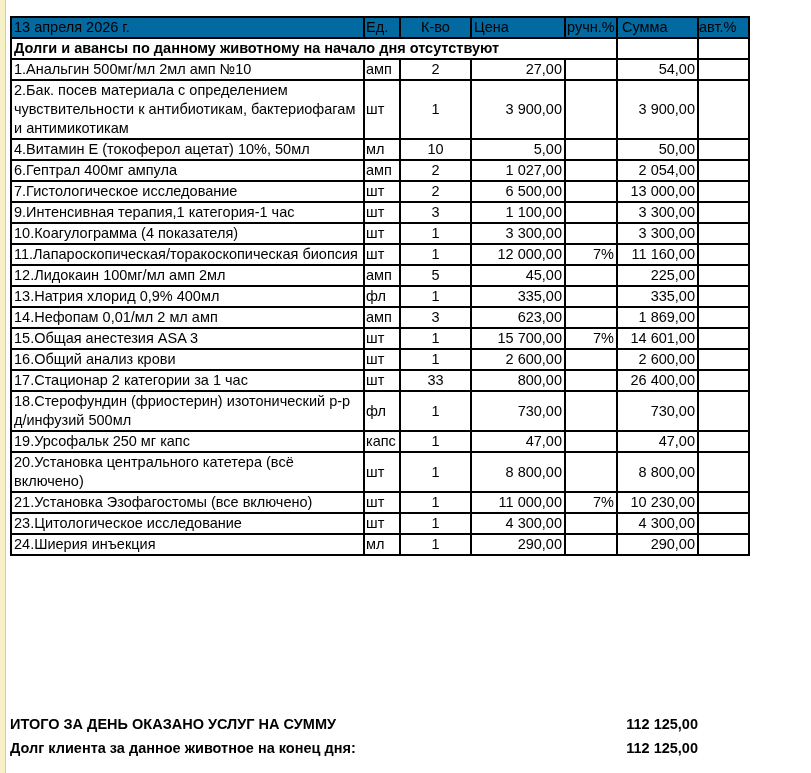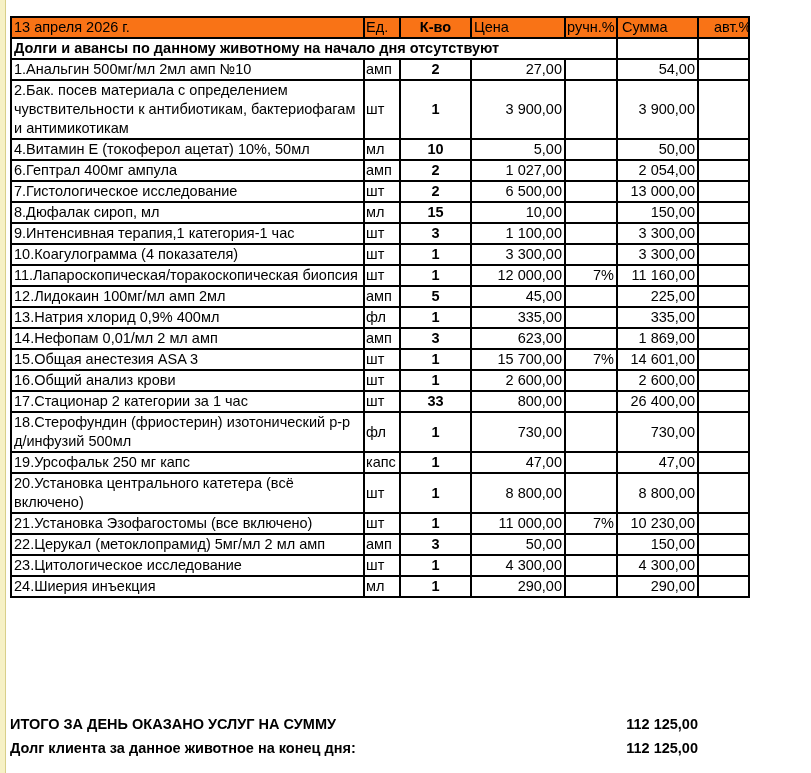--- a/index.html
+++ b/index.html
@@ -4,24 +4,24 @@
 <style>
   html, body { margin:0; padding:0; background:#ffffff; }
   body { width:811px; height:773px; position:relative; overflow:hidden;
          font-family:"Liberation Sans", sans-serif; color:#000; }
   .left-strip { position:absolute; left:0; top:0; width:5px; height:773px;
                 background:#f6f1c6; border-right:1px solid #d8cf8a; }
   table.inv { position:absolute; left:10px; top:16px; border-collapse:collapse;
               table-layout:fixed; width:738px; font-size:14.5px; }
   table.inv td { border:2px solid #000; padding:0 2px; line-height:19px;
                  vertical-align:middle; overflow:hidden; }
-  table.inv tr.hdr td { background:#f97316; height:17px; }
+  table.inv tr.hdr td { background:#0369a1; height:17px; }
   table.inv tr.sec td { font-weight:bold; height:17px; }
   table.inv tr.r td { height:17px; }
-  .c { text-align:center;font-weight:bold; }
+  .c { text-align:center; }
   .rt { text-align:right; }
   .unit { padding-left:1px !important; }
   .totals { position:absolute; left:10px; width:700px; font-weight:bold;
             font-size:14.5px; }
   .totals .lbl { position:absolute; left:0; }
   .totals .val { position:absolute; right:12px; }
 </style>
 </head>
 <body>
 
@@ -38,21 +38,21 @@
     <col style="width:51px">
   </colgroup>
   <tbody id="tbody">
     <tr class="hdr">
       <td>13 апреля 2026 г.</td>
       <td class="unit">Ед.</td>
       <td class="c">К-во</td>
       <td>Цена</td>
       <td style="padding:0 12px 0 1px;">ручн.%</td>
       <td style="padding-left:4px;">Сумма</td>
-      <td style="padding-left:15px;">авт.%</td>
+      <td style="padding-left:0;">авт.%</td>
     </tr>
     <tr class="sec">
       <td colspan="5" style="border-right:2px solid #000;">Долги и авансы по данному животному на начало дня отсутствуют</td>
       <td></td>
       <td></td>
     </tr>
   <tr class="r">
         <td>1.Анальгин 500мг/мл 2мл амп №10</td>
         <td class="unit">амп</td>
         <td class="c">2</td>
@@ -91,29 +91,20 @@
       <tr class="r">
         <td>7.Гистологическое исследование</td>
         <td class="unit">шт</td>
         <td class="c">2</td>
         <td class="rt">6 500,00</td>
         <td class="rt"></td>
         <td class="rt">13 000,00</td>
         <td class="rt"></td>
       </tr>
       <tr class="r">
-        <td>8.Дюфалак сироп, мл</td>
-        <td class="unit">мл</td>
-        <td class="c">15</td>
-        <td class="rt">10,00</td>
-        <td class="rt"></td>
-        <td class="rt">150,00</td>
-        <td class="rt"></td>
-      </tr>
-      <tr class="r">
         <td>9.Интенсивная терапия,1 категория-1 час</td>
         <td class="unit">шт</td>
         <td class="c">3</td>
         <td class="rt">1 100,00</td>
         <td class="rt"></td>
         <td class="rt">3 300,00</td>
         <td class="rt"></td>
       </tr>
       <tr class="r">
         <td>10.Коагулограмма (4 показателя)</td>
@@ -214,29 +205,20 @@
         <td class="rt">8 800,00</td>
         <td class="rt"></td>
       </tr>
       <tr class="r">
         <td>21.Установка Эзофагостомы (все включено)</td>
         <td class="unit">шт</td>
         <td class="c">1</td>
         <td class="rt">11 000,00</td>
         <td class="rt">7%</td>
         <td class="rt">10 230,00</td>
-        <td class="rt"></td>
-      </tr>
-      <tr class="r">
-        <td>22.Церукал (метоклопрамид) 5мг/мл 2 мл амп</td>
-        <td class="unit">амп</td>
-        <td class="c">3</td>
-        <td class="rt">50,00</td>
-        <td class="rt"></td>
-        <td class="rt">150,00</td>
         <td class="rt"></td>
       </tr>
       <tr class="r">
         <td>23.Цитологическое исследование</td>
         <td class="unit">шт</td>
         <td class="c">1</td>
         <td class="rt">4 300,00</td>
         <td class="rt"></td>
         <td class="rt">4 300,00</td>
         <td class="rt"></td>

